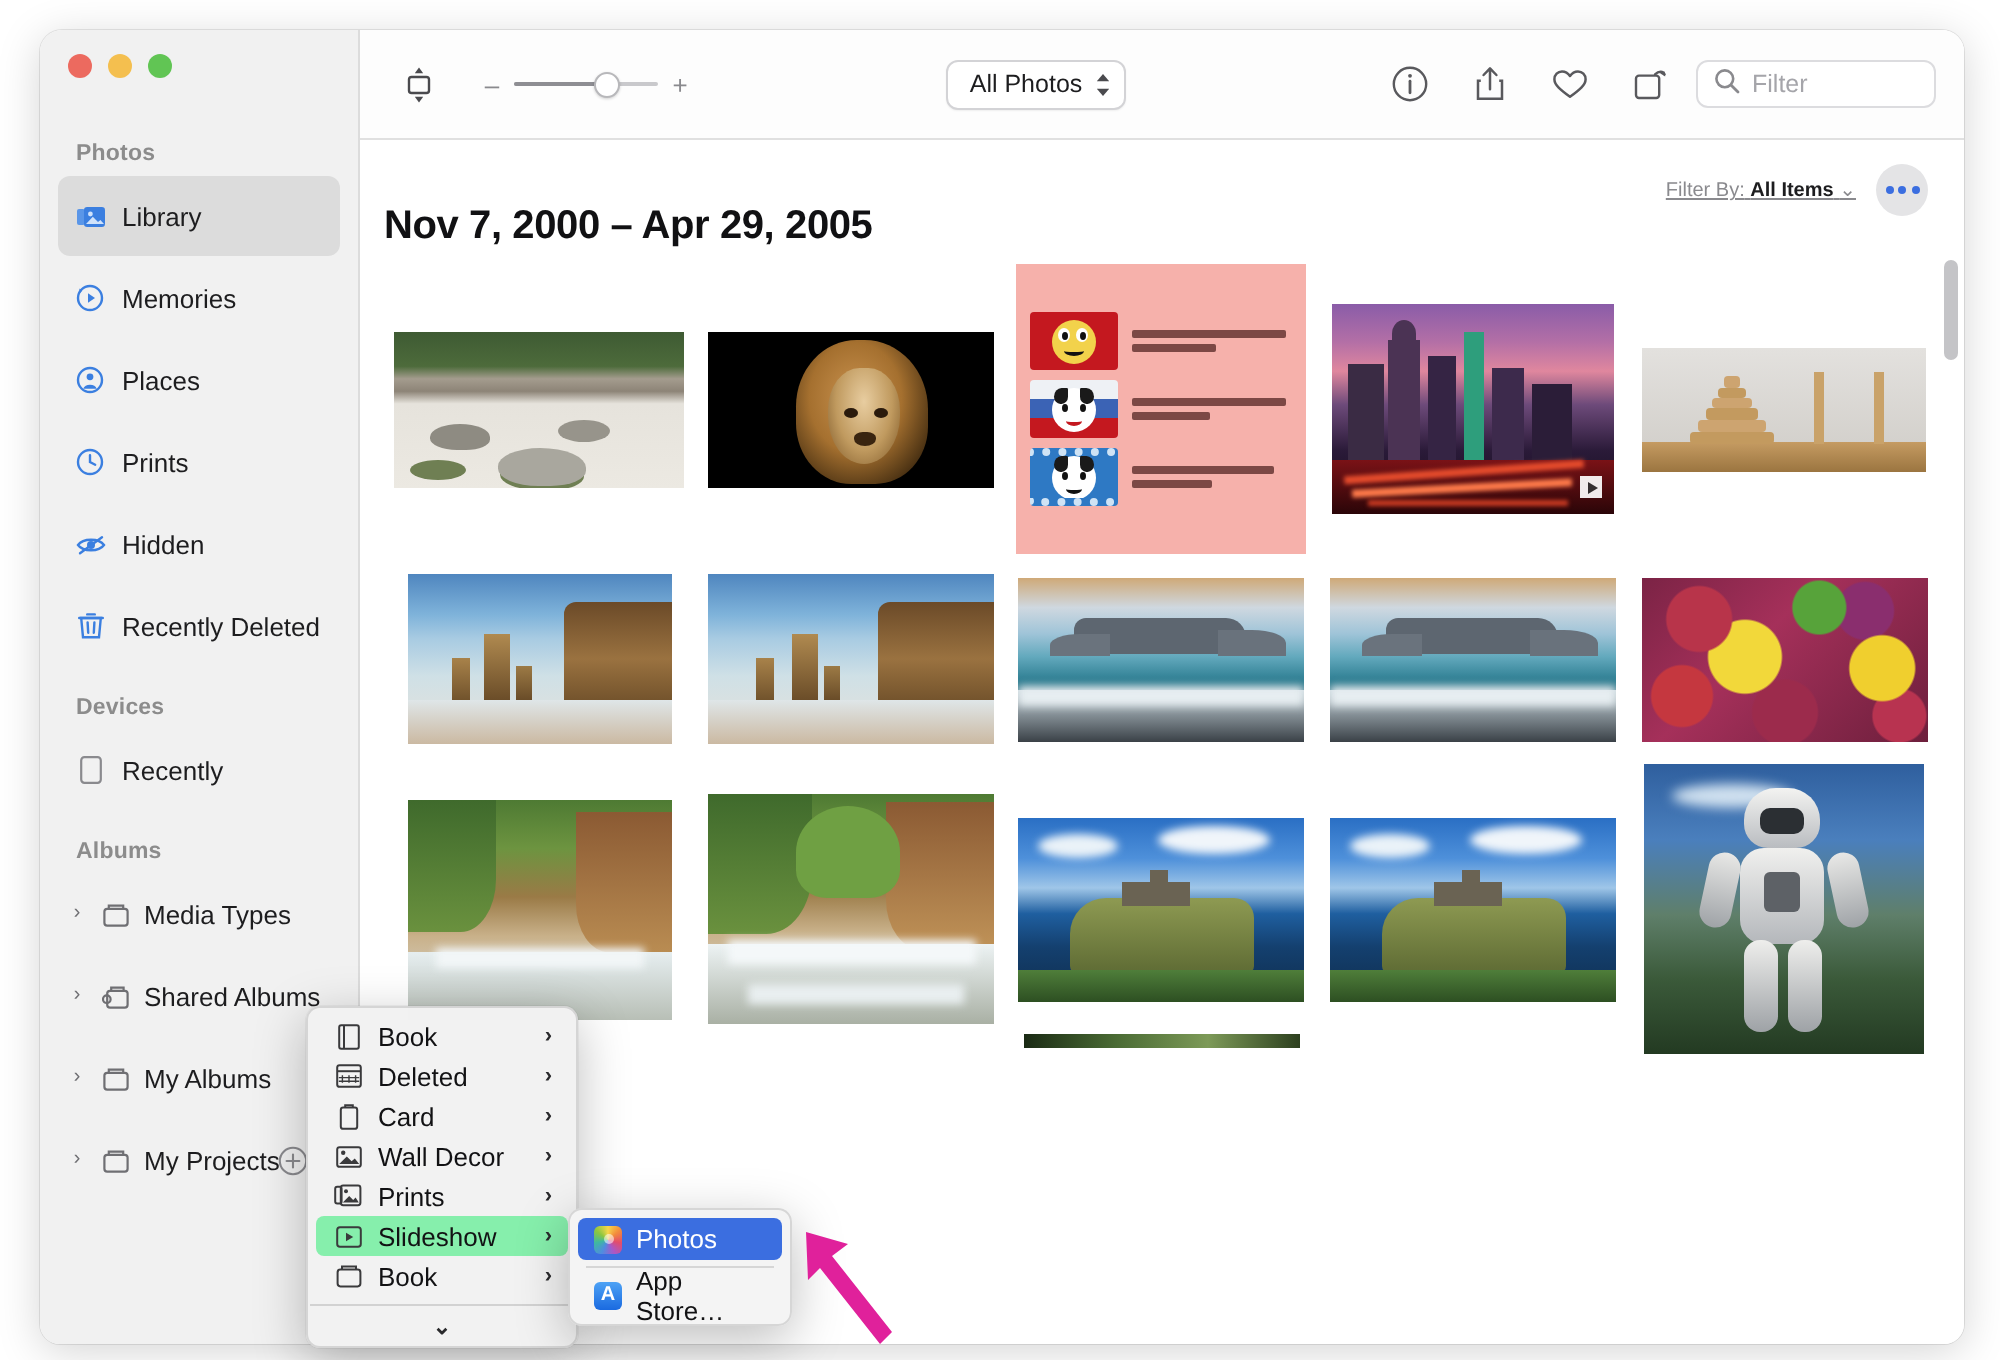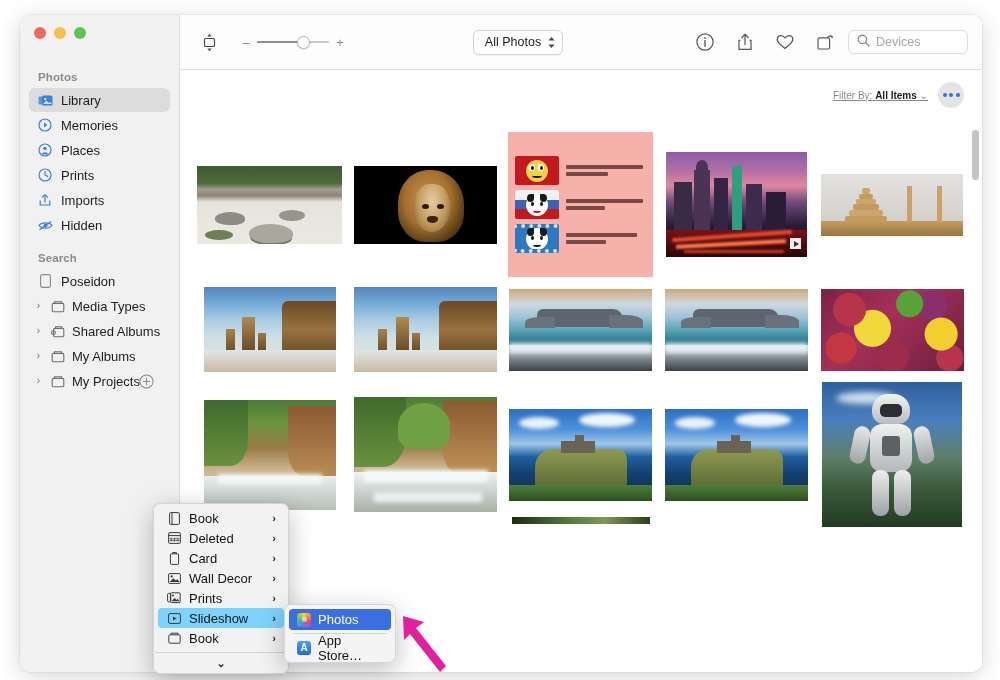--- a/index.html
+++ b/index.html
@@ -36,21 +36,21 @@
   .l-green { background:#61c554; }
 
   .sb-scroll { padding: 12px 9px 0 9px; }
   .sb-header {
     font-size: 11.5px; color: #8c8c8c; font-weight: 700;
     padding: 4px 0 5px 9px; letter-spacing: 0.1px;
   }
   .sb-header.spaced { padding-top: 14px; }
   .sb-item {
     display: flex; align-items: center; gap: 8px;
-    height: 24px; padding: 0 8px; border-radius: 6px;
+    height: 40px; padding: 0 8px; border-radius: 6px;
     font-size: 13px; color: #1d1d1f; cursor: default;
     margin-bottom: 1px;
   }
   .sb-item.selected { background: #dcdcdc; }
   .sb-ico { width: 16px; height: 16px; flex: 0 0 16px; display:flex; align-items:center; justify-content:center; }
   .sb-ico svg { display:block; }
   .disc {
     width: 11px; flex: 0 0 11px; color: #6f6f73; font-size: 10px;
     line-height: 1; display:flex; align-items:center; justify-content:center;
   }
@@ -136,21 +136,21 @@
     position:absolute; left: 153px; top: 503px; width: 136px;
     background: rgba(242,242,242,0.985);
     border: 0.5px solid rgba(0,0,0,0.12); border-radius: 7px;
     box-shadow: 0 7px 26px rgba(0,0,0,0.26), 0 0 0 0.5px rgba(0,0,0,0.04);
     padding: 4px 0 2px 0; z-index: 40; font-size: 13px; color:#121214;
   }
   .ctx-item {
     display:flex; align-items:center; gap:8px; height: 20px;
     padding: 0 8px 0 9px; margin: 0 4px; border-radius:4px; cursor:default;
   }
-  .ctx-item.hl { background:#7dd3fc; }
+  .ctx-item.hl { background:#86efac; }
   .ctx-ico { width:14px; height:14px; flex:0 0 14px; display:flex; align-items:center; justify-content:center; color:#3a3a3c;}
   .ctx-label { flex:1; }
   .ctx-arrow { color:#2a2a2c; font-size: 11px; font-weight:700;}
   .ctx-sep { height:1px; background:#d2d2d2; margin: 4px 1px 3px 1px; }
   .ctx-more { display:flex; align-items:center; justify-content:center; height: 15px; color:#2a2a2c; font-size: 11px; font-weight:700;}
 
   .submenu {
     position:absolute; left: 284px; top: 604px; width: 112px;
     background: rgba(244,244,244,0.99);
     border: 0.5px solid rgba(0,0,0,0.12); border-radius: 7px;
@@ -223,53 +223,54 @@
       <div class="sb-item">
         <span class="sb-ico">
           <svg width="14" height="14" viewBox="0 0 14 14">
                 <circle cx="7" cy="7" r="6" fill="none" stroke="#3b7fe0" stroke-width="1.2"></circle>
                 <path d="M7 3.6 L7 7 L9.6 8.4" stroke="#3b7fe0" stroke-width="1.2" fill="none" stroke-linecap="round"></path>
               </svg>
         </span>
         <span>Prints</span>
       </div>
 
-      <div class="sb-item">
-        <span class="sb-ico">
-          <svg width="14" height="14" viewBox="0 0 14 14">
-                <path d="M7 9.2 L7 1.8 M4.4 4.2 L7 1.6 L9.6 4.2" stroke="#3b7fe0" stroke-width="1.2" fill="none" stroke-linecap="round" stroke-linejoin="round"></path>
-                <path d="M2.2 7.6 L2.2 12 L11.8 12 L11.8 7.6" stroke="#3b7fe0" stroke-width="1.2" fill="none"></path>
-              </svg>
-        </span>
-        <span>Imports</span>
-      </div>
 
       <div class="sb-item">
         <span class="sb-ico">
           <svg width="15" height="13" viewBox="0 0 15 13">
                 <path d="M1 6.5 C3.5 3 11.5 3 14 6.5 C11.5 10 3.5 10 1 6.5z" fill="none" stroke="#3b7fe0" stroke-width="1.2"></path>
                 <circle cx="7.5" cy="6.5" r="2" fill="#3b7fe0"></circle>
                 <path d="M2 10.6 L13 2.6" stroke="#3b7fe0" stroke-width="1.2" stroke-linecap="round"></path>
               </svg>
         </span>
         <span>Hidden</span>
       </div>
 
-
-      <div class="sb-header spaced">Search</div>
+      <div class="sb-item">
+        <span class="sb-ico">
+          <svg width="13" height="14" viewBox="0 0 13 14">
+                <path d="M1.6 3 L11.4 3 L10.5 12.6 L2.5 12.6z" fill="none" stroke="#3b7fe0" stroke-width="1.2"></path>
+                <path d="M0.6 3 L12.4 3 M4.6 1.2 L8.4 1.2 M4.8 5.2 L5.1 10.4 M8.2 5.2 L7.9 10.4" stroke="#3b7fe0" stroke-width="1.2" stroke-linecap="round"></path>
+              </svg>
+        </span>
+        <span>Recently Deleted</span>
+      </div>
+
+      <div class="sb-header spaced">Devices</div>
 
       <div class="sb-item">
         <span class="sb-ico">
           <svg width="11" height="14" viewBox="0 0 11 14">
                 <rect x="0.6" y="0.6" width="9.8" height="12.8" rx="1.6" fill="none" stroke="#8a8a8e" stroke-width="1.1"></rect>
               </svg>
         </span>
-        <span>Poseidon</span>
-      </div>
-
+        <span>Recently</span>
+      </div>
+
+      <div class="sb-header spaced">Albums</div>
 
       <div class="sb-item group">
         <span class="disc">›</span>
         <span class="sb-ico">
           <svg width="14" height="13" viewBox="0 0 14 13">
                 <rect x="1.2" y="3.4" width="11.6" height="8.4" rx="1.4" fill="none" stroke="#6f6f73" stroke-width="1.1"></rect>
                 <path d="M3.4 3.4 L3.4 1.8 L10.6 1.8 L10.6 3.4" fill="none" stroke="#6f6f73" stroke-width="1.1"></path>
               </svg>
         </span>
         <span>Media Types</span>
@@ -382,41 +383,42 @@
         </div>
       </div>
 
       <div class="search">
         <span>
           <svg width="13" height="13" viewBox="0 0 13 13">
                 <circle cx="5.4" cy="5.4" r="4.2" fill="none" stroke="#8a8a8e" stroke-width="1.3"></circle>
                 <path d="M8.6 8.6 L12 12" stroke="#8a8a8e" stroke-width="1.4" stroke-linecap="round"></path>
               </svg>
         </span>
-        <span>Devices</span>
+        <span>Filter</span>
       </div>
     </div>
 
     <div class="content">
 
       <div class="scrollbar"></div>
 
       <div class="filterbar">
         <div class="filter-txt">
           <span>Filter By:</span>
           <b>All Items</b>
           <span>⌄</span>
         </div>
         <div class="more-btn">
           <span class="dot"></span>
           <span class="dot"></span>
           <span class="dot"></span>
         </div>
       </div>
 
+      <div class="daterange">Nov 7, 2000 – Apr 29, 2005</div>
 
       <div class="grid">
 
         <div class="row">
           <div class="cell">
             <div class="ph" style="width:145px;height:78px;background:
               linear-gradient(to bottom,#3e5a33 0%,#4d6b3b 22%,#a49c8e 30%,#8d8477 38%,#e6e3dc 46%,#ece9e2 100%);">
               <div style="position:absolute;left:18px;top:46px;width:30px;height:13px;background:#8e8b82;border-radius:50% 50% 40% 45%;"></div>
               <div style="position:absolute;left:82px;top:44px;width:26px;height:11px;background:#97948b;border-radius:50%;"></div>
               <div style="position:absolute;left:52px;top:58px;width:44px;height:19px;background:#a9a79e;border-radius:48% 52% 40% 46%;box-shadow:0 3px 0 -1px #6f7f53;"></div>

